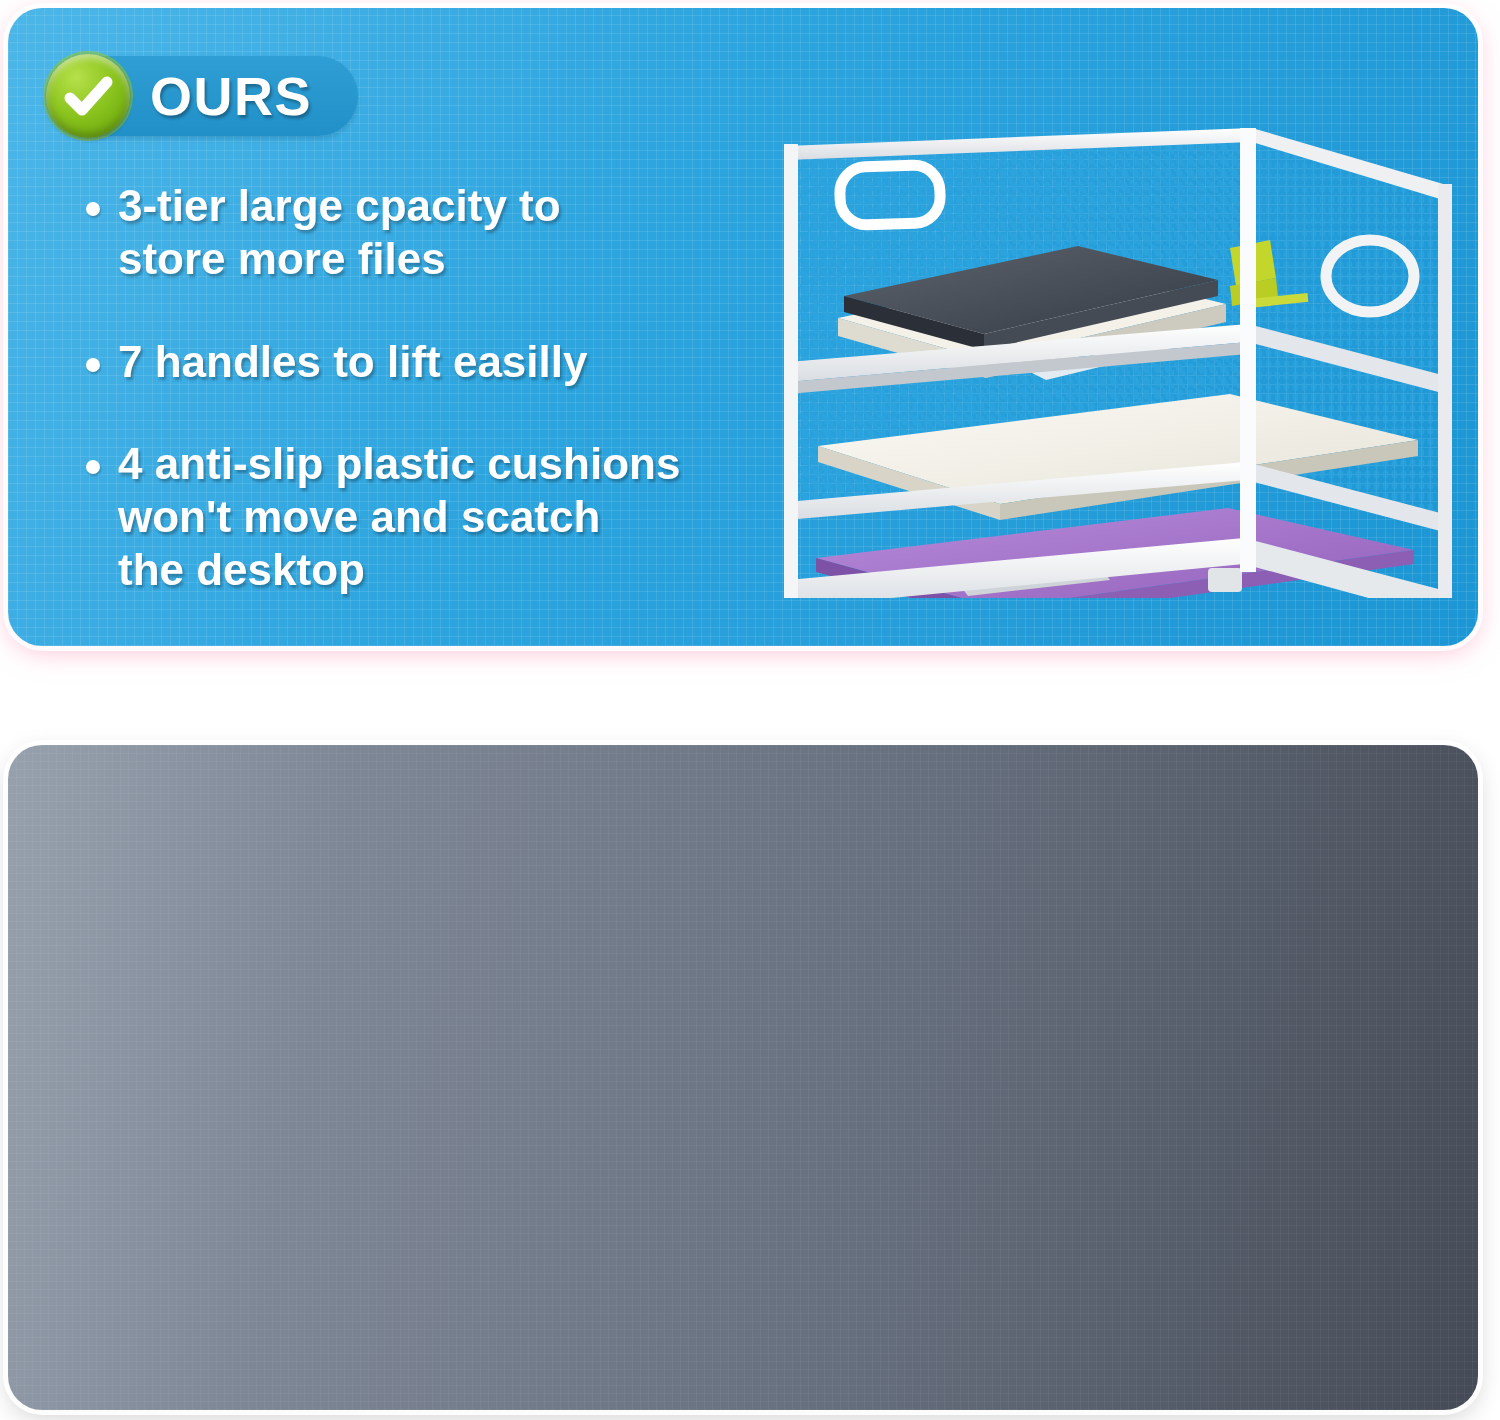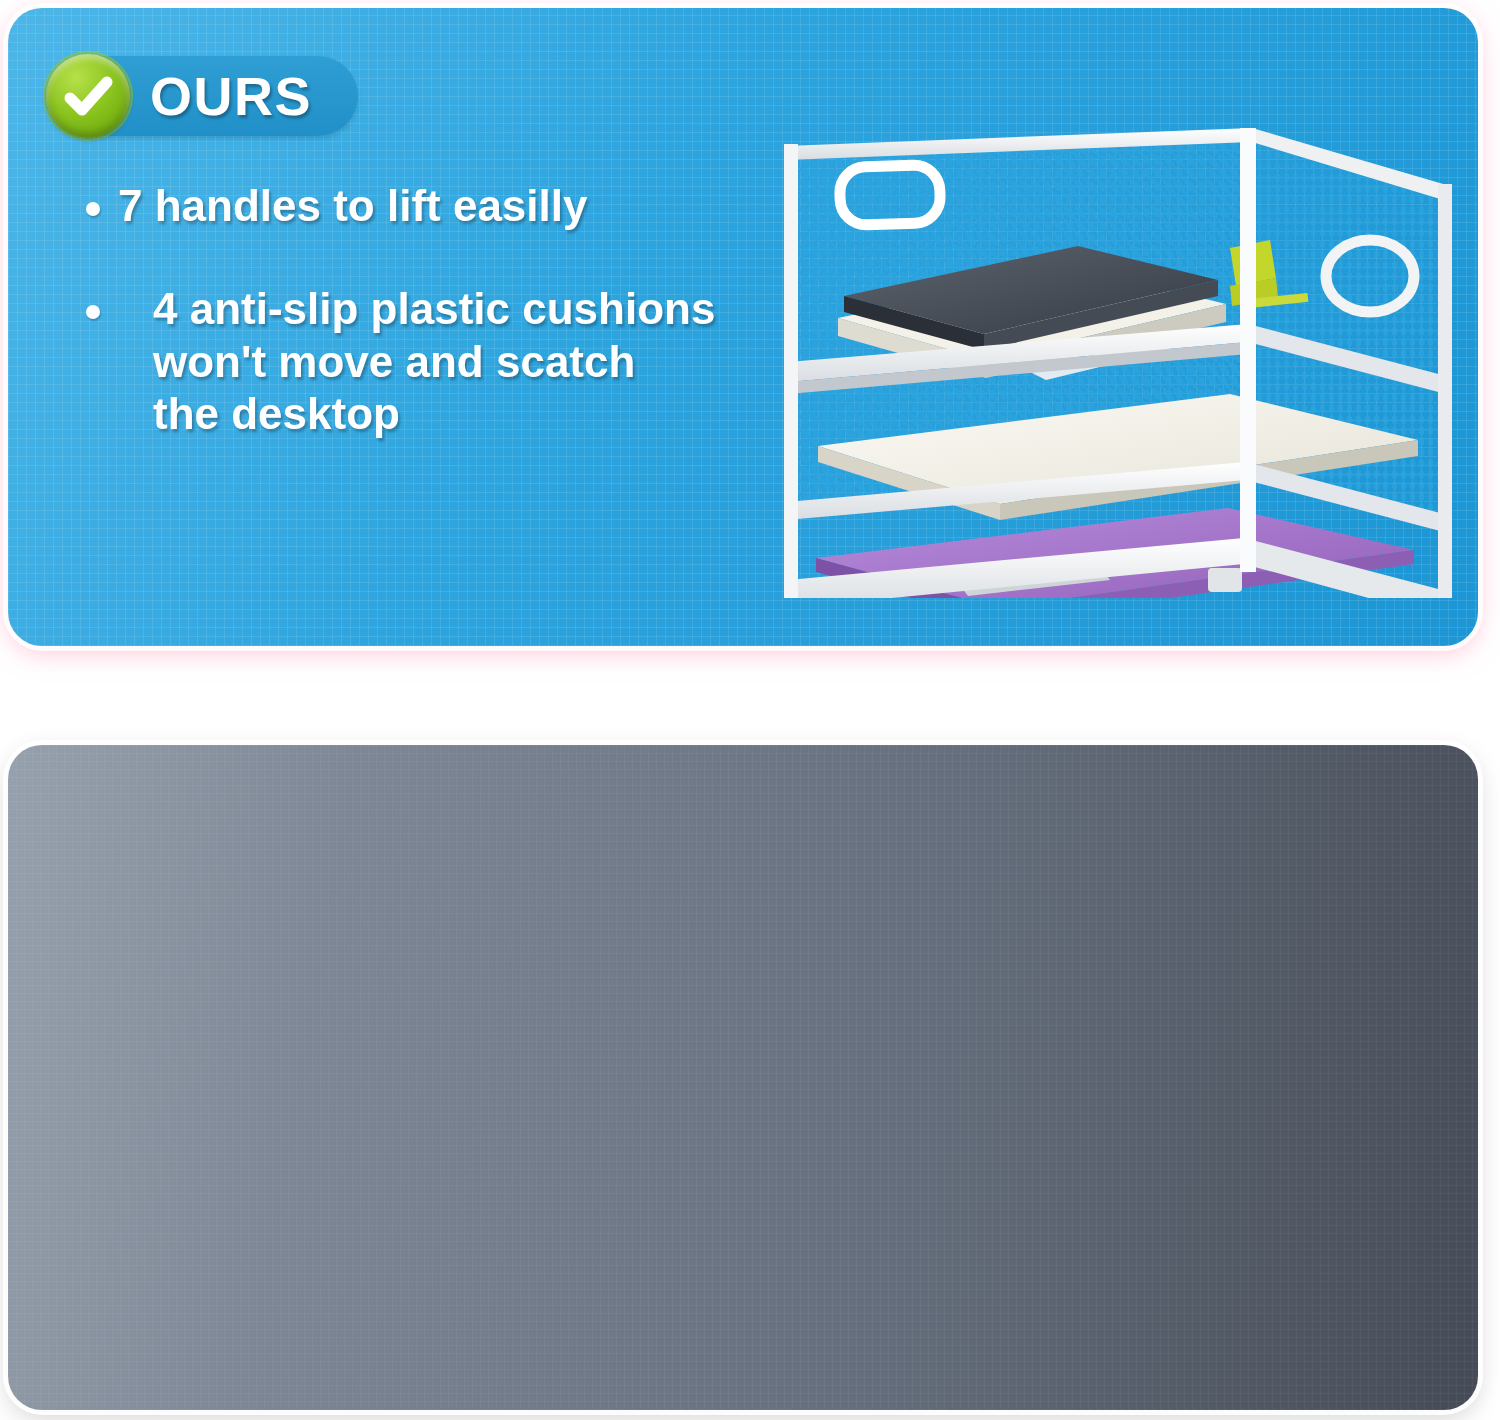--- a/index.html
+++ b/index.html
@@ -62,21 +62,21 @@
     box-shadow:inset 0 -4px 8px rgba(0,0,0,.25),inset 0 4px 7px rgba(255,255,255,.55),
                0 2px 4px rgba(0,0,0,.30),0 0 0 3px rgba(150,205,40,.55);
   }
   .badge-icon svg{display:block;}
 
   
   .bullets{position:absolute;}
   .bullets-ours{left:78px;top:172px;width:690px;}
   .bullet-row{display:flex;align-items:flex-start;}
   .bullets-ours .bullet-row{margin-bottom:50px;}
-  .bullet-row:last-child{margin-bottom:0;gap:35px;}
+  .bullet-row:last-child{margin-bottom:0;}
   .dot{
     flex:0 0 auto;width:14px;height:14px;border-radius:50%;
     background:#ffffff;margin-top:22px;margin-right:18px;
     box-shadow:1px 2px 2px rgba(0,0,0,.22);
   }
   .bullet-text{
     font-size:44px;font-weight:bold;color:#ffffff;line-height:1.20;
     text-shadow:2px 3px 3px rgba(0,0,0,.28);
     white-space:pre-line;
   }
@@ -96,20 +96,25 @@
     <div class="badge badge-ours">
       <div class="badge-icon icon-check">
         <svg viewBox="0 0 84 84" width="84" height="84" aria-hidden="true">
           <path d="M24 44 L36 56 L61 28" stroke="#ffffff" stroke-width="11" stroke-linecap="round" stroke-linejoin="round" fill="none"></path>
         </svg>
       </div>
       <span class="badge-label">OURS</span>
     </div>
 
     <div class="bullets bullets-ours">
+      <div class="bullet-row">
+        <span class="dot"></span>
+        <span class="bullet-text">3-tier large cpacity to
+store more files</span>
+      </div>
       <div class="bullet-row">
         <span class="dot"></span>
         <span class="bullet-text">7 handles to lift easilly</span>
       </div>
       <div class="bullet-row">
         <span class="dot"></span>
         <span class="bullet-text">4 anti-slip plastic cushions
 won't move and scatch
 the desktop</span>
       </div>

